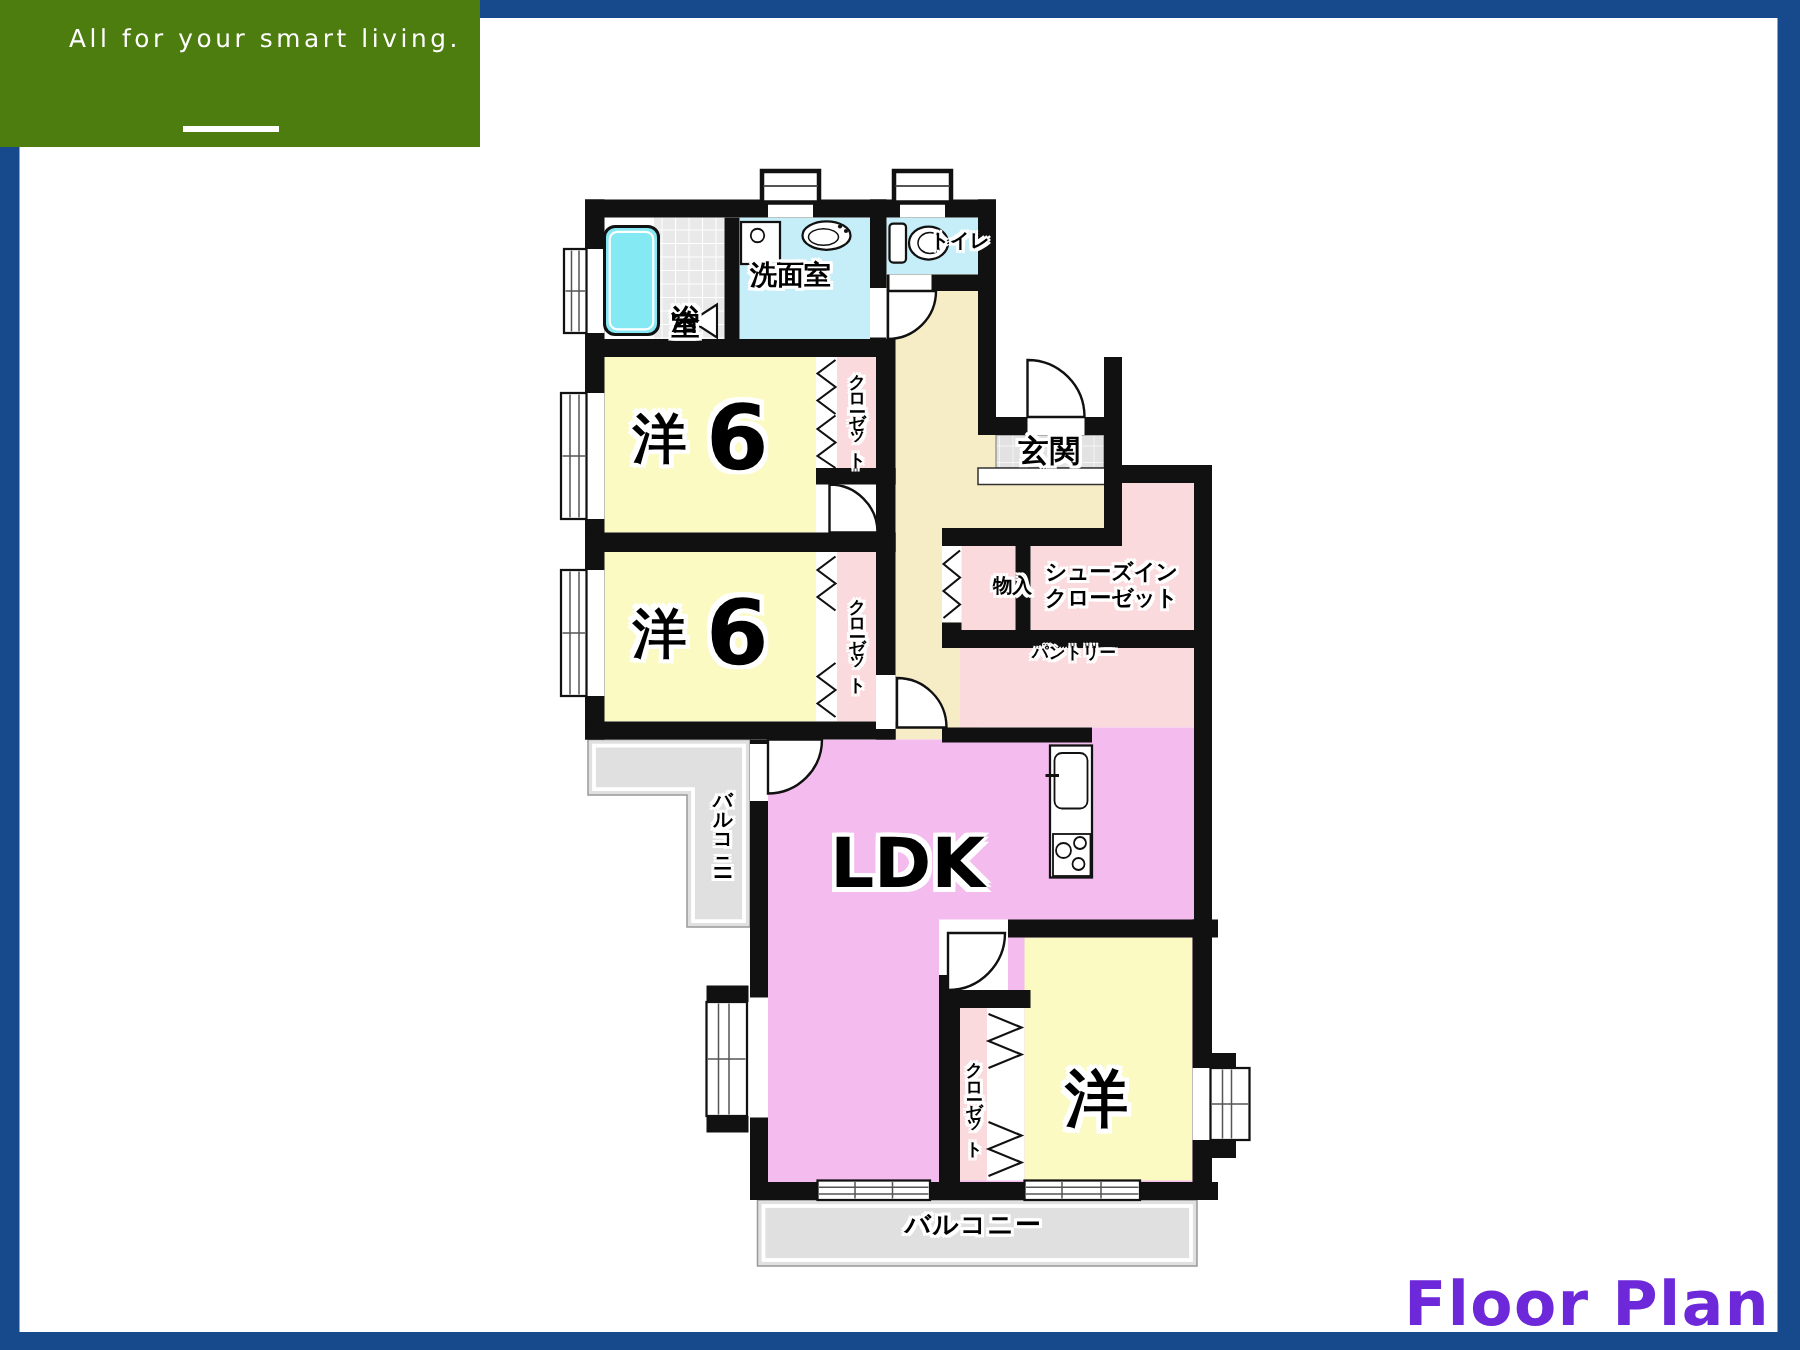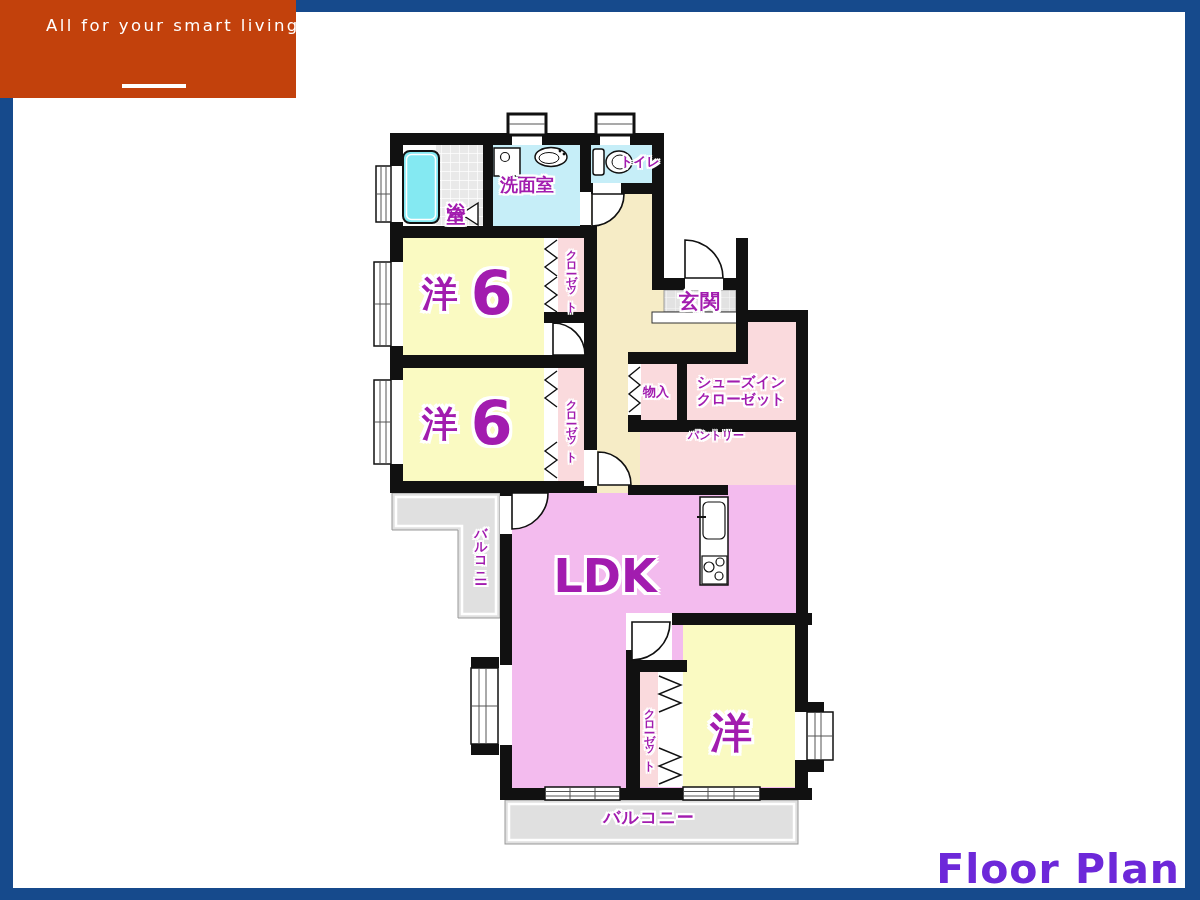--- a/index.html
+++ b/index.html
@@ -6,30 +6,30 @@
   body{width:1200px;height:900px;position:relative;overflow:hidden;
        font-family:"DejaVu Sans","Liberation Sans",sans-serif;}
   .abs{position:absolute;}
   
   .frame{background:#164a8c;}
   #frame-top{left:0;top:0;width:1200px;height:12px;}
   #frame-bottom{left:0;top:888px;width:1200px;height:12px;}
   #frame-left{left:0;top:0;width:13px;height:900px;}
   #frame-right{left:1185px;top:0;width:15px;height:900px;}
   
-  #logo-block{left:0;top:0;width:296px;height:98px;background:#c2410c;text-align:right;}
+  #logo-block{left:0;top:0;width:320px;height:98px;background:#4d7c0f;text-align:right;}
   #tagline{left:46px;top:16px;color:#fff;font-size:16.5px;letter-spacing:2.4px;white-space:nowrap;}
   #brand{left:42px;top:40px;color:#fff;white-space:nowrap;}
   #brand .b1{font-size:44px;font-weight:bold;letter-spacing:1px;}
   #brand .b2{font-size:48px;font-weight:bold;font-style:italic;margin-left:3px;letter-spacing:1px;}
   #brand-underline{left:122px;top:84px;width:64px;height:4px;background:#fff;}
   
   #floorplan-title{right:20px;top:845px;color:#6d28d9;font-size:41px;font-weight:bold;letter-spacing:1px;}
   
-  .lbl{position:absolute;color:#a21caf;font-weight:bold;white-space:nowrap;line-height:1.15;
+  .lbl{position:absolute;color:#000000;font-weight:bold;white-space:nowrap;line-height:1.15;
        text-shadow:-2px -2px 0 #fff,2px -2px 0 #fff,-2px 2px 0 #fff,2px 2px 0 #fff,
                    -2px 0 0 #fff,2px 0 0 #fff,0 -2px 0 #fff,0 2px 0 #fff;}
   .big{text-shadow:-3px -3px 0 #fff,3px -3px 0 #fff,-3px 3px 0 #fff,3px 3px 0 #fff,
                    -3px 0 0 #fff,3px 0 0 #fff,0 -3px 0 #fff,0 3px 0 #fff;}
   .vert{writing-mode:vertical-rl;}
   .ctr{transform:translate(-50%,-50%);}
 </style>
 </head>
 <body>
 
@@ -202,21 +202,21 @@
     <circle cx="709" cy="567" r="5" fill="#fff" stroke="#111" stroke-width="1.2"></circle>
     <circle cx="720" cy="562" r="4" fill="#fff" stroke="#111" stroke-width="1.2"></circle>
     <circle cx="719" cy="576" r="4" fill="#fff" stroke="#111" stroke-width="1.2"></circle>
   </g>
 </svg>
 
 <div class="lbl vert ctr" style="left:456px;top:190px;font-size:19px;letter-spacing:2px;">浴室</div>
 <div class="lbl ctr" style="left:527px;top:185px;font-size:18px;">洗面室</div>
 <div class="lbl ctr" style="left:640px;top:162px;font-size:13px;">トイレ</div>
 <div class="lbl ctr" style="left:700px;top:301px;font-size:20px;letter-spacing:1px;">玄関</div>
-<div class="lbl ctr" style="left:656px;top:392px;font-size:13px;">物入</div>
+<div class="lbl ctr" style="left:675px;top:392px;font-size:13px;">物入</div>
 <div class="lbl ctr" style="left:741px;top:391px;font-size:14.5px;text-align:center;"><span>シューズイン</span><br><span>クローゼット</span></div>
 <div class="lbl ctr" style="left:716px;top:436px;font-size:11px;">パントリー</div>
 <div class="lbl vert ctr" style="left:571px;top:274px;font-size:11.5px;">クローゼット</div>
 <div class="lbl vert ctr" style="left:571px;top:424px;font-size:11.5px;">クローゼット</div>
 <div class="lbl vert ctr" style="left:649px;top:733px;font-size:11.5px;">クローゼット</div>
 <div class="lbl big ctr" style="left:467px;top:293px;display:flex;align-items:center;gap:13px;">
     <span style="font-size:36px;">洋</span>
     <span style="font-size:60px;">6</span>
   </div>
 <div class="lbl big ctr" style="left:467px;top:423px;display:flex;align-items:center;gap:13px;">

